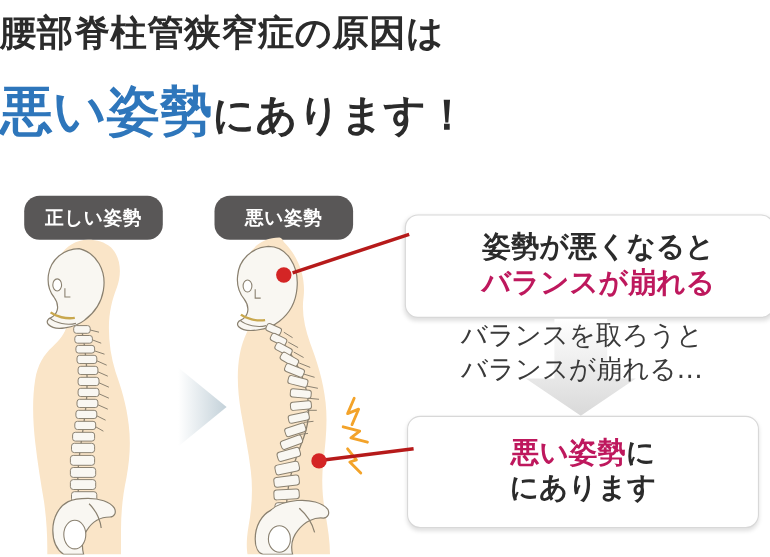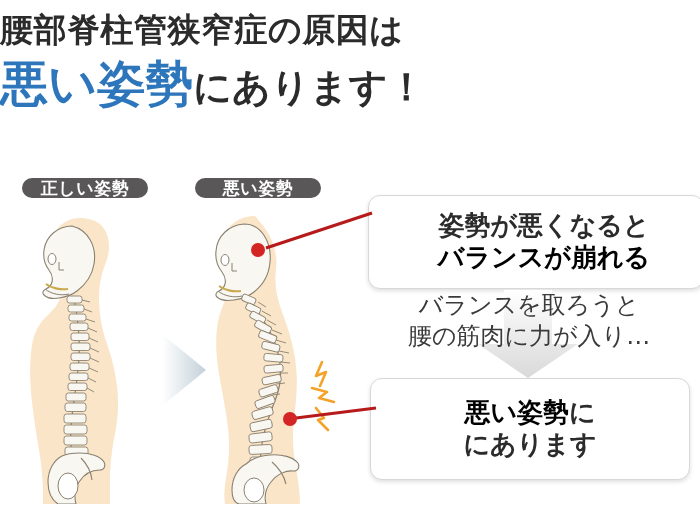--- a/index.html
+++ b/index.html
@@ -28,41 +28,41 @@
   }
   .title-line1 {
     font-size: 33px;
     font-weight: bold;
     color: #2b2b2b;
     letter-spacing: 0.5px;
     line-height: 1.24;
     white-space: nowrap;
   }
   .title-line2 {
-    margin-top: 4px;
+    margin-top: 22px;
     line-height: 1.18;
     white-space: nowrap;
   }
   .title-hl {
     font-size: 48px;
     font-weight: bold;
     color: #2e76bb;
     letter-spacing: 0px;
   }
   .title-tail {
     font-size: 38px;
     font-weight: bold;
     color: #2b2b2b;
     letter-spacing: 0px;
   }
 
   
   .pill {
     position: absolute;
-    height: 20px;
+    height: 40px;
     border-radius: 14px;
     background: #595757;
     color: #ffffff;
     font-size: 17px;
     font-weight: bold;
     display: flex;
     align-items: center;
     justify-content: center;
     letter-spacing: 0.5px;
   }
@@ -98,21 +98,21 @@
   #callout-balance { left: 368px; top: 195px; width: 318px; height: 92px; padding-left: 16px; }
   #callout-load    { left: 370px; top: 378px; width: 318px; height: 100px; }
 
   .callout-line {
     font-size: 26px;
     font-weight: bold;
     line-height: 1.22;
     white-space: nowrap;
     color: #2b2b2b;
   }
-  .blue { color: #000000; }
+  .blue { color: #be185d; }
 
   
   #middle-text {
     position: absolute;
     left: 368px;
     top: 290px;
     width: 322px;
     text-align: center;
     z-index: 3;
   }
@@ -299,21 +299,21 @@
       <linearGradient id="gradDown" x1="0" y1="0" x2="0" y2="1">
         <stop offset="0%" stop-color="#ffffff"></stop>
         <stop offset="100%" stop-color="#d9d9d9"></stop>
       </linearGradient>
     </defs>
     <path d="M36,2 L84,2 L84,56 L110,56 L60,90 L10,56 L36,56 Z" fill="url(#gradDown)"></path>
   </svg>
 
   <div id="middle-text">
     <div class="middle-line">バランスを取ろうと</div>
-    <div class="middle-line">腰の筋肉に力が入り…</div>
+    <div class="middle-line">バランスが崩れる…</div>
   </div>
 
   <div class="callout" id="callout-balance">
     <div class="callout-line">姿勢が悪くなると</div>
     <div class="callout-line blue">バランスが崩れる</div>
   </div>
 
   <div class="callout" id="callout-load">
     <div class="callout-line"><span class="blue">悪い姿勢</span><span>に</span></div>
     <div class="callout-line">にあります</div>

